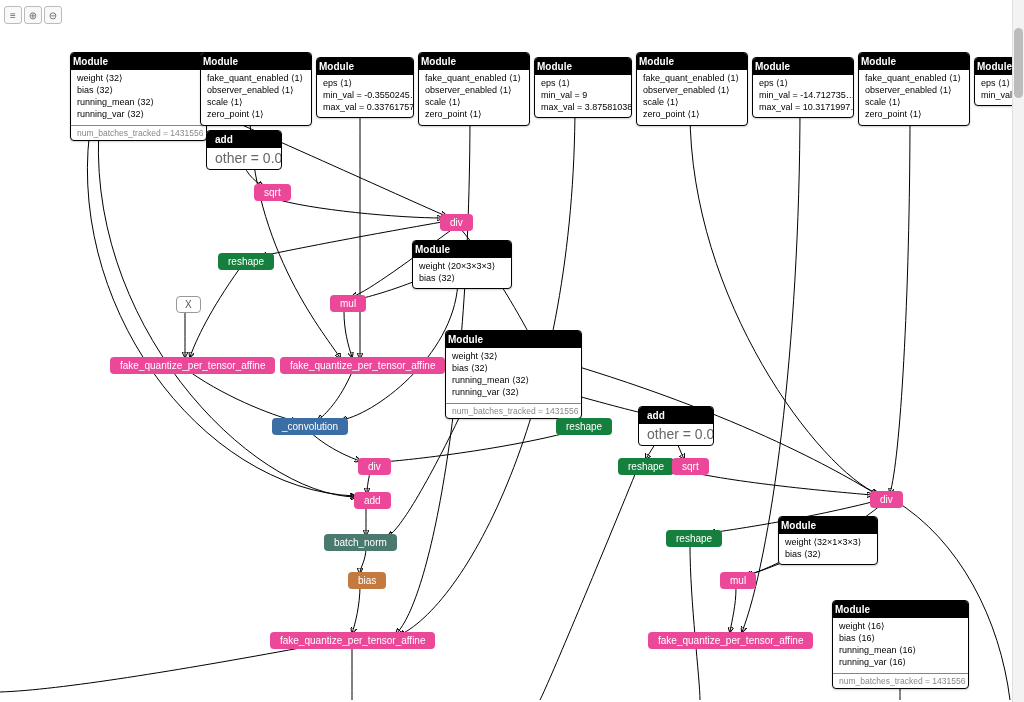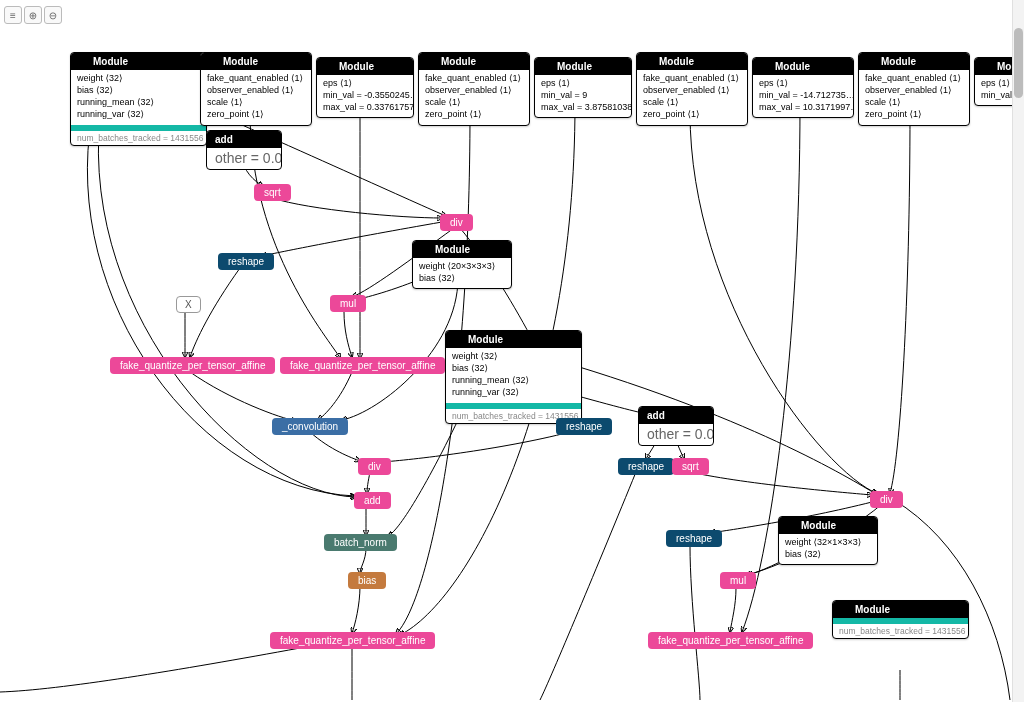--- a/index.html
+++ b/index.html
@@ -1,26 +1,26 @@
 <!DOCTYPE html>
 <html><head>
 <meta charset="utf-8">
 <style>
 html,body{margin:0;padding:0;width:1024px;height:702px;font-family:Arial,Helvetica,sans-serif;font-size:9px;background:#fff;overflow:hidden;position:relative}
 .canvas{position:absolute;top:0;left:0;width:1024px;height:702px}
 .toolbar{position:absolute;top:6px;left:4px;display:flex;gap:2px;z-index:5}
 .tbtn{width:16px;height:16px;border:1px solid #bbb;border-radius:3px;background:#f9f9f9;display:flex;align-items:center;justify-content:center;font-size:10px;color:#666;cursor:pointer}
 .node{position:absolute;border:1px solid #000;border-radius:4px;background:#fff;box-shadow:0 1px 2px rgba(0,0,0,.2);overflow:hidden}
-.node .hdr{background:#000;color:#fff;font-weight:bold;padding:3px 22px;font-size:10px;white-space:nowrap}
+.node .hdr{background:#000;color:#fff;font-weight:bold;padding:3px 2px;font-size:10px;white-space:nowrap}
 .node .body{padding:2px 6px 4px 6px;line-height:1.35;white-space:nowrap}
 .node .row{color:#000}
-.node .foot{border-top:6px solid #14b8a6;color:#888;padding:2px 6px;font-size:8.5px;white-space:nowrap}
+.node .foot{border-top:1px solid #14b8a6;color:#888;padding:2px 6px;font-size:8.5px;white-space:nowrap}
 .op{position:absolute;border-radius:4px;padding:3px 10px;font-size:10px;color:#fff;text-align:center;white-space:nowrap}
 .op.black{background:#ec4899}
-.op.brown{background:#0c4a6e}
+.op.brown{background:#15803d}
 .op.blue{background:#3b6ea5}
 .op.teal{background:#4a7a6f}
 .op.orange{background:#c47a3e}
 .plainop{position:absolute;border:1px solid #000;border-radius:4px;background:#fff;overflow:hidden}
 .plainop .ohdr{background:#000;color:#fff;font-weight:bold;padding:3px 8px;font-size:10px}
 .plainop .obody{padding:2px 8px 3px 8px;font-size:14px;color:#666;white-space:nowrap}
 .xnode{position:absolute;border:1px solid #999;border-radius:4px;background:#fff;padding:2px 8px;font-size:10px;color:#555}
 svg.edges{position:absolute;top:0;left:0;width:1024px;height:702px;pointer-events:none}
 svg.edges path{fill:none;stroke:#000;stroke-width:1}
 .scrollbar{position:absolute;right:0;top:0;width:11px;height:702px;background:#f3f3f3;border-left:1px solid #e0e0e0}
@@ -279,20 +279,26 @@
     <div class="row">weight  ⟨32×1×3×3⟩</div>
     <div class="row">bias  ⟨32⟩</div>
   </div>
 </div>
 
 <div class="op black" style="left:720px;top:572px">mul</div>
 <div class="op black" style="left:648px;top:632px">fake_quantize_per_tensor_affine</div>
 
 <div class="node" style="left:832px;top:600px;width:135px">
   <div class="hdr">Module</div>
+  <div class="body">
+    <div class="row">weight  ⟨16⟩</div>
+    <div class="row">bias  ⟨16⟩</div>
+    <div class="row">running_mean  ⟨16⟩</div>
+    <div class="row">running_var  ⟨16⟩</div>
+  </div>
   <div class="foot">num_batches_tracked = 1431556</div>
 </div>
 
 <div class="scrollbar">
   <div class="scrollthumb"></div>
 </div>
 
 </div>
 
 </body></html>

